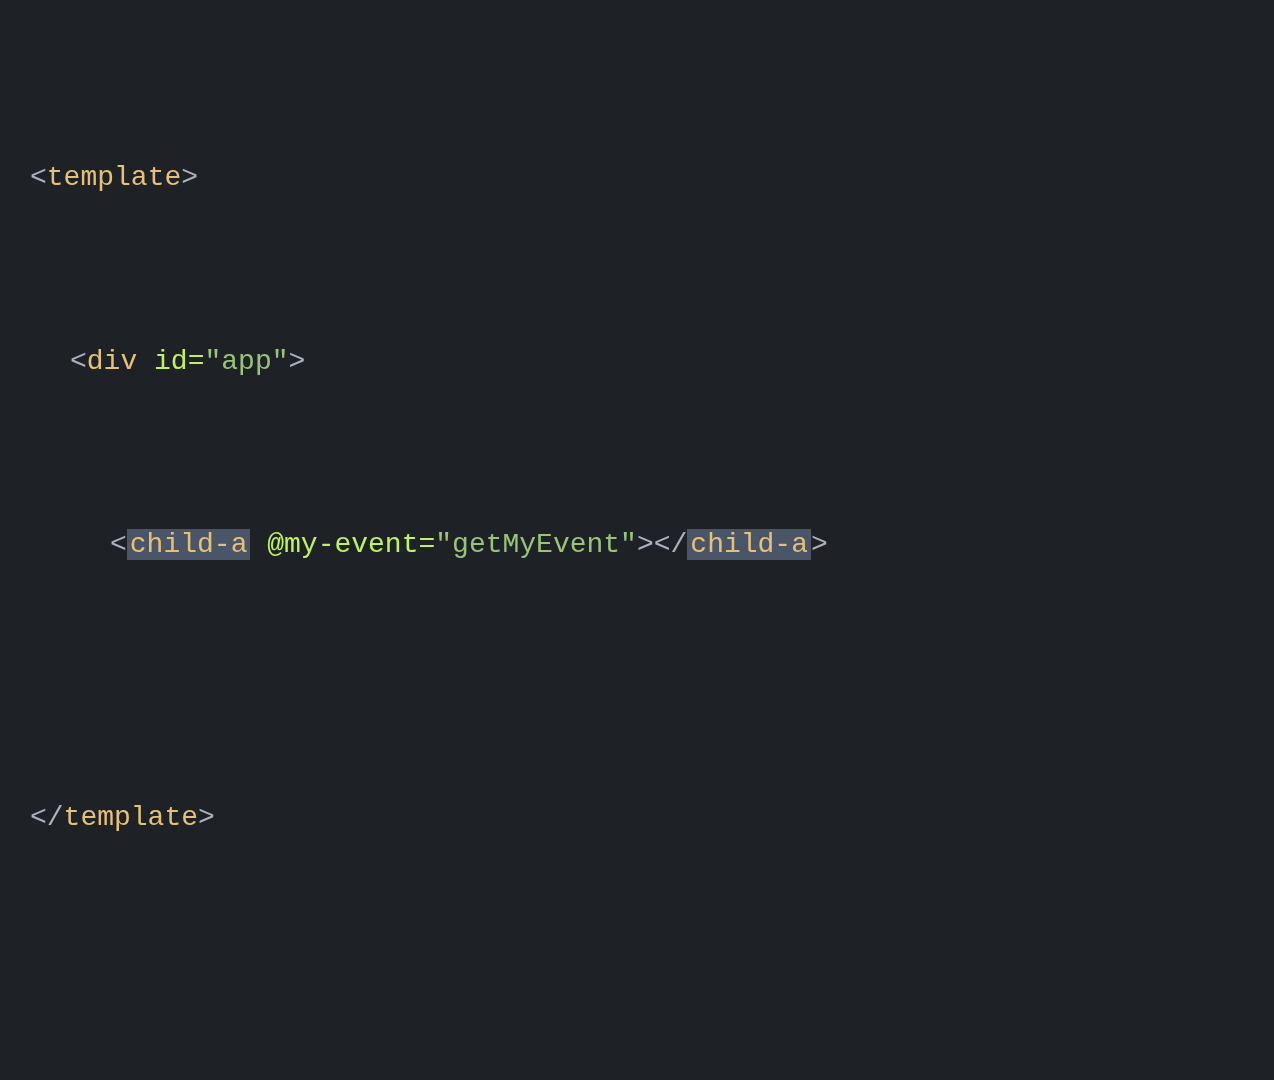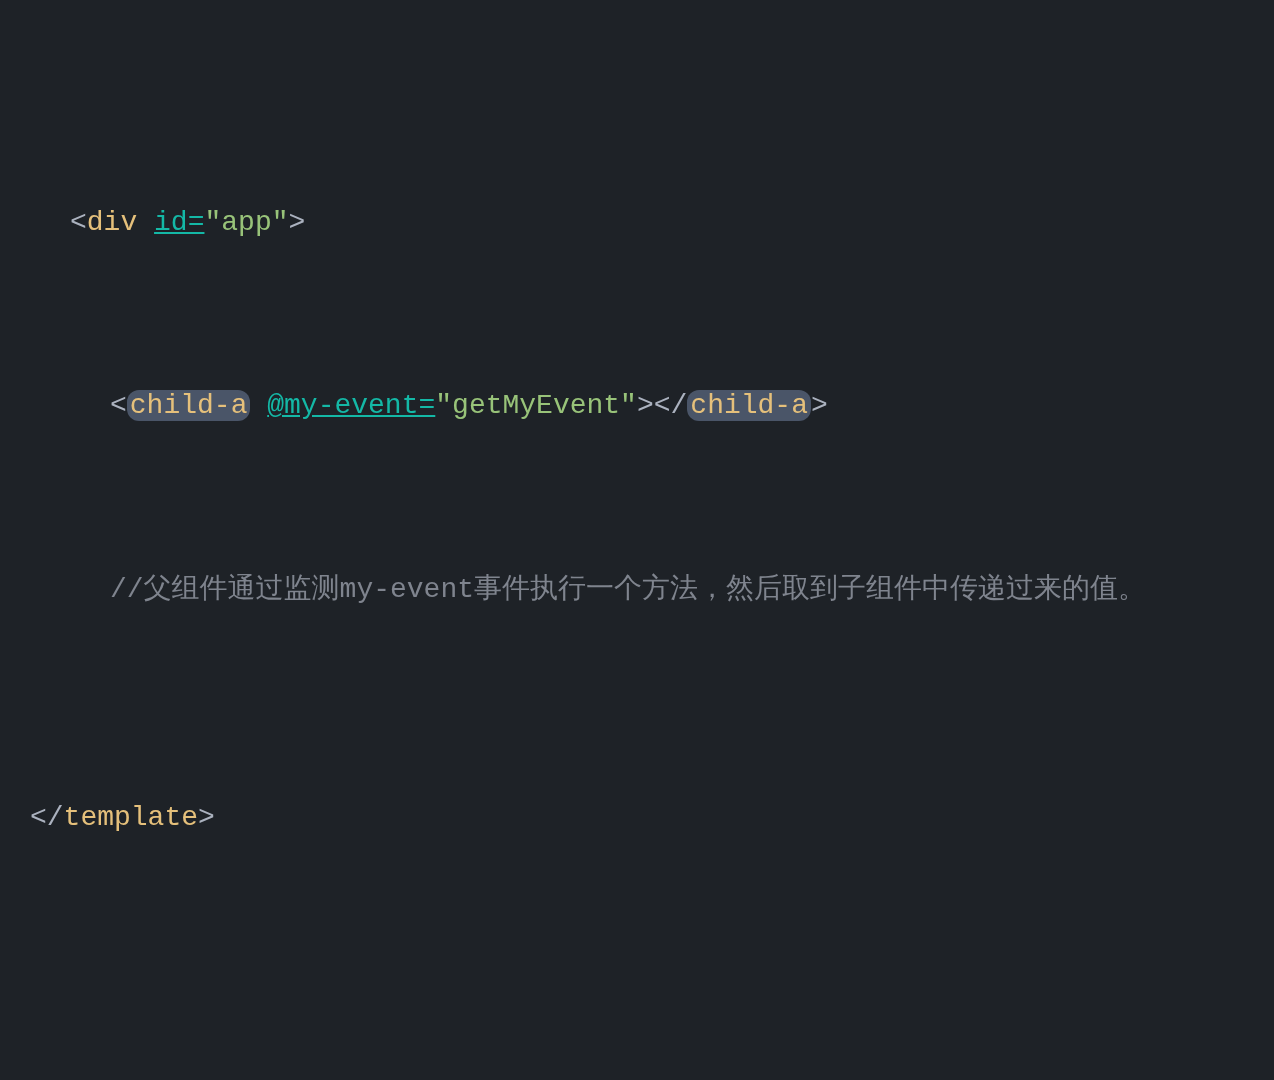--- a/index.html
+++ b/index.html
@@ -25,38 +25,38 @@
     }
 
     .line {
       display: block;
       padding: 2px 0;
     }
 
     
     .tag-bracket { color: #abb2bf; }
     .tag-name { color: #e5c07b; }
-    .attr-name { color: #14b8a6; text-decoration: underline; }
+    .attr-name { color: #bef264; }
     .attr-value { color: #98c379; }
     .comment { color: #7f848e; }
-    .highlight-child-a { background-color: #4a5568; border-radius: 12px; padding: 0 3px; text-align: center; }
+    .highlight-child-a { background-color: #4a5568; border-radius: 0; padding: 0 3px; text-align: center; }
     .indent1 { display: inline-block; width: 40px; }
     .indent2 { display: inline-block; width: 80px; }
   </style>
 </head>
 <body>
 
 <div class="code-block">
 
+  <span class="line"><span class="tag-bracket">&lt;</span><span class="tag-name">template</span><span class="tag-bracket">&gt;</span></span>
 
   <span class="line"><span class="indent1"></span><span class="tag-bracket">&lt;</span><span class="tag-name">div</span> <span class="attr-name">id=</span><span class="attr-value">"app"</span><span class="tag-bracket">&gt;</span></span>
 
   <span class="line"><span class="indent2"></span><span class="tag-bracket">&lt;</span><span class="tag-name"><span class="highlight-child-a">child-a</span></span> <span class="attr-name">@my-event=</span><span class="attr-value">"getMyEvent"</span><span class="tag-bracket">&gt;&lt;/</span><span class="tag-name"><span class="highlight-child-a">child-a</span></span><span class="tag-bracket">&gt;</span></span>
 
-  <span class="line"><span class="indent2"></span><span class="comment">//父组件通过监测my-event事件执行一个方法，然后取到子组件中传递过来的值。</span></span>
 
 
   <span class="line"><span class="tag-bracket">&lt;/</span><span class="tag-name">template</span><span class="tag-bracket">&gt;</span></span>
 
   
 
   
 
   
 

